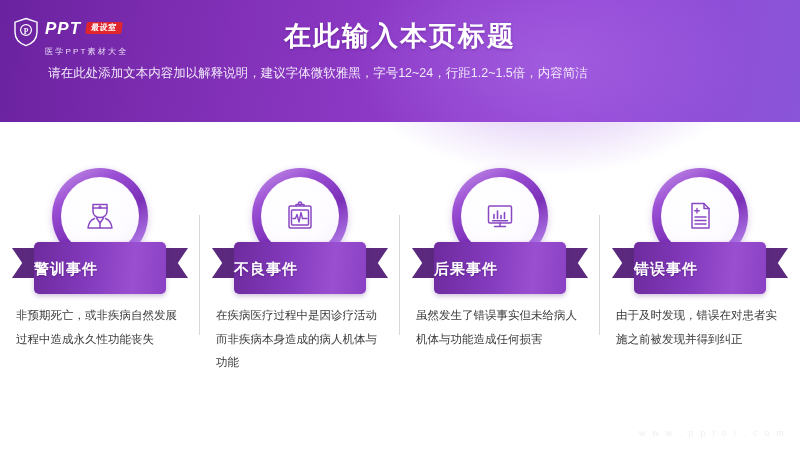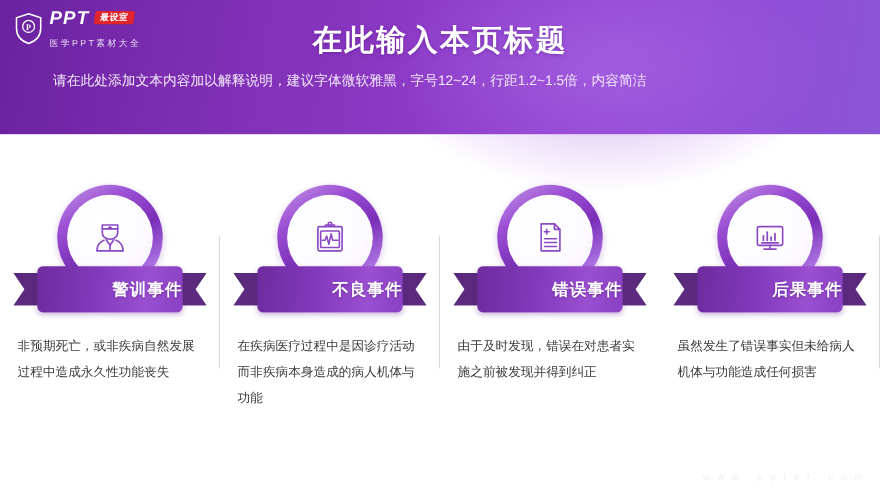--- a/index.html
+++ b/index.html
@@ -54,20 +54,21 @@
   .logo-textwrap {
     display: flex;
     flex-direction: column;
     justify-content: center;
     gap: 1px;
   }
   .logo-row1 {
     display: flex;
     align-items: center;
     gap: 5px;
+    margin-top: 12px;
   }
   .logo-ppt {
     font-size: 17px;
     font-weight: bold;
     font-style: italic;
     color: #ffffff;
     letter-spacing: 1px;
     line-height: 1;
   }
   .logo-badge {
@@ -187,26 +188,26 @@
   }
   .ribbon-tail.right {
     right: 0;
     clip-path: polygon(0% 0%, 100% 0%, 70% 50%, 100% 100%, 0% 100%);
   }
   .ribbon-body {
     position: absolute;
     left: 22px;
     top: 0;
     width: 132px;
-    height: 42px;
+    height: 52px;
     border-radius: 5px;
     background: linear-gradient(95deg, #6e2b9e 0%, #8239bb 40%, #9a4fd0 75%, #8b41c4 100%);
     display: flex;
     align-items: center;
-    justify-content: flex-end;
+    justify-content: flex-start;
     box-shadow: 0 2px 5px rgba(90,35,140,0.3);
   }
   .ribbon-label {
     color: #ffffff;
     font-size: 15px;
     font-weight: bold;
     letter-spacing: 1px;
     line-height: 1;
     text-shadow: 0 1px 2px rgba(60,10,100,0.4);
   }
@@ -317,62 +318,62 @@
       <div class="desc">在疾病医疗过程中是因诊疗活动而非疾病本身造成的病人机体与功能</div>
       <div class="divider"></div>
     </div>
 
     <div class="card">
       <div class="badge">
         <div class="ring">
           <div class="ring-inner">
             <svg width="40" height="40" viewBox="0 0 40 40">
               <g fill="none" stroke="#8a49c4" stroke-width="1.5" stroke-linejoin="round" stroke-linecap="round">
+                <rect x="8.5" y="10" width="23" height="17" rx="1.5"></rect>
+                <path d="M14 22.5 V18.5 M17.5 22.5 V15 M21 22.5 V19.5 M24.5 22.5 V16.5" stroke-width="1.6"></path>
+                <path d="M12.5 24.8 H27.5"></path>
+                <path d="M20 27 V30 M14.5 30.5 H25.5"></path>
+              </g>
+            </svg>
+          </div>
+        </div>
+        <div class="ribbon">
+          <div class="ribbon-tail left"></div>
+          <div class="ribbon-tail right"></div>
+          <div class="ribbon-body">
+            <span class="ribbon-label">后果事件</span>
+          </div>
+        </div>
+      </div>
+      <div class="desc">虽然发生了错误事实但未给病人机体与功能造成任何损害</div>
+      <div class="divider"></div>
+    </div>
+
+    <div class="card">
+      <div class="badge">
+        <div class="ring">
+          <div class="ring-inner">
+            <svg width="40" height="40" viewBox="0 0 40 40">
+              <g fill="none" stroke="#8a49c4" stroke-width="1.5" stroke-linejoin="round" stroke-linecap="round">
                 <path d="M12 7.5 H24 L29 12.5 V32 H12 Z"></path>
                 <path d="M24 7.5 V12.5 H29"></path>
                 <path d="M17 12.5 V17 M14.7 14.7 H19.3" stroke-width="1.4"></path>
                 <path d="M15 21 H26 M15 24.5 H26 M15 28 H26" stroke-width="1.4"></path>
               </g>
             </svg>
           </div>
         </div>
         <div class="ribbon">
           <div class="ribbon-tail left"></div>
           <div class="ribbon-tail right"></div>
           <div class="ribbon-body">
             <span class="ribbon-label">错误事件</span>
           </div>
         </div>
       </div>
       <div class="desc">由于及时发现，错误在对患者实施之前被发现并得到纠正</div>
     </div>
 
-    <div class="card">
-      <div class="badge">
-        <div class="ring">
-          <div class="ring-inner">
-            <svg width="40" height="40" viewBox="0 0 40 40">
-              <g fill="none" stroke="#8a49c4" stroke-width="1.5" stroke-linejoin="round" stroke-linecap="round">
-                <rect x="8.5" y="10" width="23" height="17" rx="1.5"></rect>
-                <path d="M14 22.5 V18.5 M17.5 22.5 V15 M21 22.5 V19.5 M24.5 22.5 V16.5" stroke-width="1.6"></path>
-                <path d="M12.5 24.8 H27.5"></path>
-                <path d="M20 27 V30 M14.5 30.5 H25.5"></path>
-              </g>
-            </svg>
-          </div>
-        </div>
-        <div class="ribbon">
-          <div class="ribbon-tail left"></div>
-          <div class="ribbon-tail right"></div>
-          <div class="ribbon-body">
-            <span class="ribbon-label">后果事件</span>
-          </div>
-        </div>
-      </div>
-      <div class="desc">虽然发生了错误事实但未给病人机体与功能造成任何损害</div>
-      <div class="divider"></div>
-    </div>
-
   </div>
 
   <div class="watermark">w w w . p p t e r . c o m</div>
 
 </div>
 
 </body></html>

